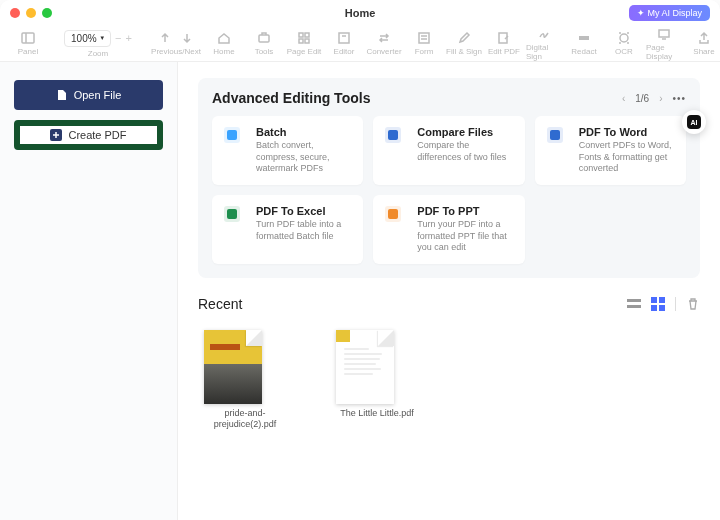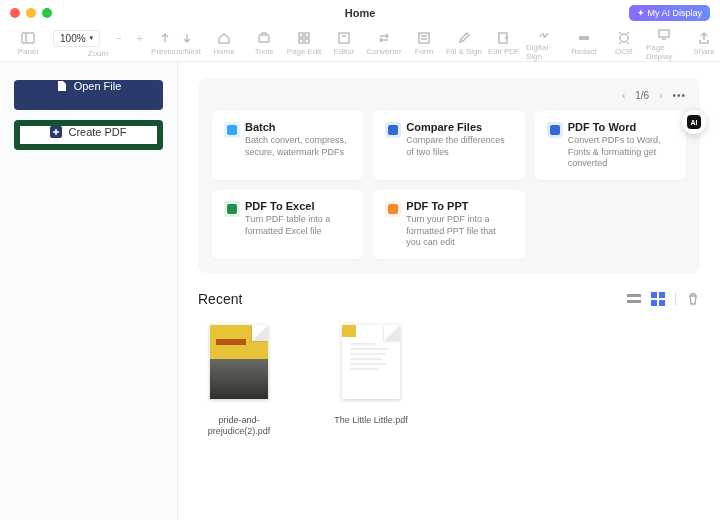--- a/index.html
+++ b/index.html
@@ -8,51 +8,51 @@
   .titlebar { height: 26px; display: flex; align-items: center; padding: 0 10px; position: relative; }
   .traffic { display: flex; gap: 6px; }
   .tl { width: 10px; height: 10px; border-radius: 50%; }
   .tl.r { background:#ff5f57; } .tl.y { background:#febc2e; } .tl.g { background:#28c840; }
   .title { position: absolute; left: 0; right: 0; text-align: center; font-size: 11px; font-weight: 600; color: #333; }
   .ai-credit { position: absolute; right: 10px; background: linear-gradient(90deg,#8a6cff,#6c8bff); color:#fff; font-size:9px; padding:3px 8px; border-radius:5px; display:flex; align-items:center; gap:3px; }
   .toolbar { height: 36px; border-bottom: 1px solid #eee; display: flex; align-items: center; padding: 0 10px; gap: 4px; color:#bdbdbd; font-size:8px; }
   .tool { display:flex; flex-direction:column; align-items:center; justify-content:center; gap:2px; min-width:36px; }
   .tool svg { width:14px; height:14px; stroke:#bdbdbd; fill:none; stroke-width:1.5; }
   .zoom-box { border:1px solid #e6e6e6; border-radius:4px; padding:2px 6px; font-size:10px; color:#333; display:flex; align-items:center; gap:4px; }
-  .zoom-group { display:flex; align-items:center; gap:15px; }
+  .zoom-group { display:flex; align-items:center; gap:4px; }
   .zoom-btn { color:#ccc; font-size:11px; cursor:pointer; }
   .sep { width:1px; height:22px; background:#eee; margin:0 4px; }
   .body { flex:1; display:flex; }
   .sidebar { width:178px; background:#fafbfc; border-right:1px solid #eee; padding:18px 14px; display:flex; flex-direction:column; gap:10px; }
-  .btn { height:30px; border-radius:4px; display:flex; align-items:flex-start; justify-content:center; gap:6px; font-size:11px; cursor:pointer; }
+  .btn { height:30px; border-radius:4px; display:flex; align-items:center; justify-content:center; gap:6px; font-size:11px; cursor:pointer; }
   .btn.primary { background:#2a3a6b; color:#fff; }
   .btn.secondary { background:#fff; border:6px solid #14532d; color:#333; }
   .main { flex:1; padding:16px 20px 10px 20px; background:#fff; overflow:hidden; }
   .adv-panel { background:#f5f7f9; border-radius:8px; padding:12px 14px 14px 14px; }
   .adv-head { display:flex; align-items:center; margin-bottom:10px; }
   .adv-title { font-size:14px; font-weight:700; color:#222; }
   .pager { margin-left:auto; display:flex; align-items:center; gap:10px; font-size:10px; color:#666; }
   .pager .chev { color:#aaa; cursor:pointer; }
   .pager .dots { letter-spacing:1px; cursor:pointer; }
   .cards { display:grid; grid-template-columns: repeat(3, 1fr); gap:10px; }
-  .card { background:#fff; border-radius:6px; padding:10px 12px; box-shadow:0 1px 2px rgba(0,0,0,0.03); min-height:56px; display:flex; gap:5px; cursor:pointer; }
+  .card { background:#fff; border-radius:6px; padding:10px 12px; box-shadow:0 1px 2px rgba(0,0,0,0.03); min-height:56px; display:flex; gap:16px; cursor:pointer; }
   .card .cicon { width:16px; height:16px; border-radius:3px; flex-shrink:0; display:flex; align-items:center; justify-content:center; margin-top:1px; }
   .card .ct { display:flex; flex-direction:column; gap:2px; overflow:hidden; }
   .card .cname { font-size:11px; font-weight:700; color:#222; }
   .card .cdesc { font-size:9px; color:#888; line-height:1.3; }
   .floating-ai { position:absolute; right:14px; top:110px; width:24px; height:24px; border-radius:50%; background:#fff; box-shadow:0 2px 8px rgba(0,0,0,0.18); display:flex; align-items:center; justify-content:center; }
   .floating-ai .inner { width:14px; height:14px; border-radius:4px; background:#111; color:#fff; font-size:7px; display:flex; align-items:center; justify-content:center; font-weight:700;}
   .recent { margin-top:18px; }
   .recent-head { display:flex; align-items:center; }
   .recent-title { font-size:14px; font-weight:400; color:#222; }
   .view-ctrls { margin-left:auto; display:flex; align-items:center; gap:10px; }
   .vicon { width:14px; height:14px; display:flex; align-items:center; justify-content:center; cursor:pointer; }
   .vsep { width:1px; height:14px; background:#ddd; }
   .recent-grid { display:flex; gap:62px; margin-top:18px; padding-left:6px; }
-  .doc { width:70px; display:flex; flex-direction:column; align-items:center; gap:16px; cursor:pointer; }
+  .doc { width:70px; display:flex; flex-direction:column; align-items:flex-start; gap:4px; cursor:pointer; }
   .thumb { width:58px; height:74px; background:#fff; box-shadow:0 1px 4px rgba(0,0,0,0.2); position:relative; overflow:hidden; }
   .fold { position:absolute; top:0; right:0; width:16px; height:16px; background:linear-gradient(135deg,#fff 48%, #e9e9e9 52%); box-shadow:-1px 1px 1px rgba(0,0,0,0.08);}
   .doc-name { font-size:9px; color:#555; text-align:center; line-height:1.25; width:82px; }
   .thumb.t1 .cover-top { position:absolute; top:0; left:0; right:0; height:34px; background:#e7c437; }
   .thumb.t1 .cover-top::after { content:""; position:absolute; left:6px; top:14px; width:30px; height:6px; background:#b2410e; opacity:0.85; }
   .thumb.t1 .cover-bot { position:absolute; bottom:0; left:0; right:0; height:40px; background:linear-gradient(#6a6a64,#2f2f2d); }
   .thumb.t2 .strip { position:absolute; top:0; left:0; width:14px; height:12px; background:#e7c437; }
   .thumb.t2 .lines { position:absolute; top:18px; left:8px; right:8px; display:flex; flex-direction:column; gap:3px; }
   .thumb.t2 .lines span { height:2px; background:#ededed; border-radius:1px; }
   .thumb.t2 .lines span:nth-child(1){width:60%;} .thumb.t2 .lines span:nth-child(2){width:90%;} .thumb.t2 .lines span:nth-child(3){width:85%;} .thumb.t2 .lines span:nth-child(4){width:75%;} .thumb.t2 .lines span:nth-child(5){width:88%;} .thumb.t2 .lines span:nth-child(6){width:70%;}
@@ -211,20 +211,21 @@
             <rect width="12" height="12" rx="2"></rect>
             <path d="M6 3v6M3 6h6" stroke="#fff" stroke-width="1.5"></path>
           </svg>
         <span>Create PDF</span>
       </div>
     </div>
 
     <div class="main">
       <div class="adv-panel">
         <div class="adv-head">
+          <div class="adv-title">Advanced Editing Tools</div>
           <div class="pager">
             <span class="chev">‹</span>
             <span>1/6</span>
             <span class="chev">›</span>
             <span class="dots">•••</span>
           </div>
         </div>
         <div class="cards" id="cards-grid">
             <div class="card">
     <div class="cicon" style="background:#3aa3ff20;">
@@ -260,21 +261,21 @@
     </div>
             </div>
             <div class="card">
     <div class="cicon" style="background:#1e8f4e20;">
       <svg width="10" height="10" style="fill:#1e8f4e;">
                   <rect width="10" height="10" rx="2"></rect>
                 </svg>
     </div>
     <div class="ct">
       <div class="cname">PDF To Excel</div>
-      <div class="cdesc">Turn PDF table into a formatted Excel file</div>
+      <div class="cdesc">Turn PDF table into a formatted Batch file</div>
     </div>
             </div>
             <div class="card">
     <div class="cicon" style="background:#f08a2a20;">
       <svg width="10" height="10" style="fill:#f08a2a;">
                   <rect width="10" height="10" rx="2"></rect>
                 </svg>
     </div>
     <div class="ct">
       <div class="cname">PDF To PPT</div>

